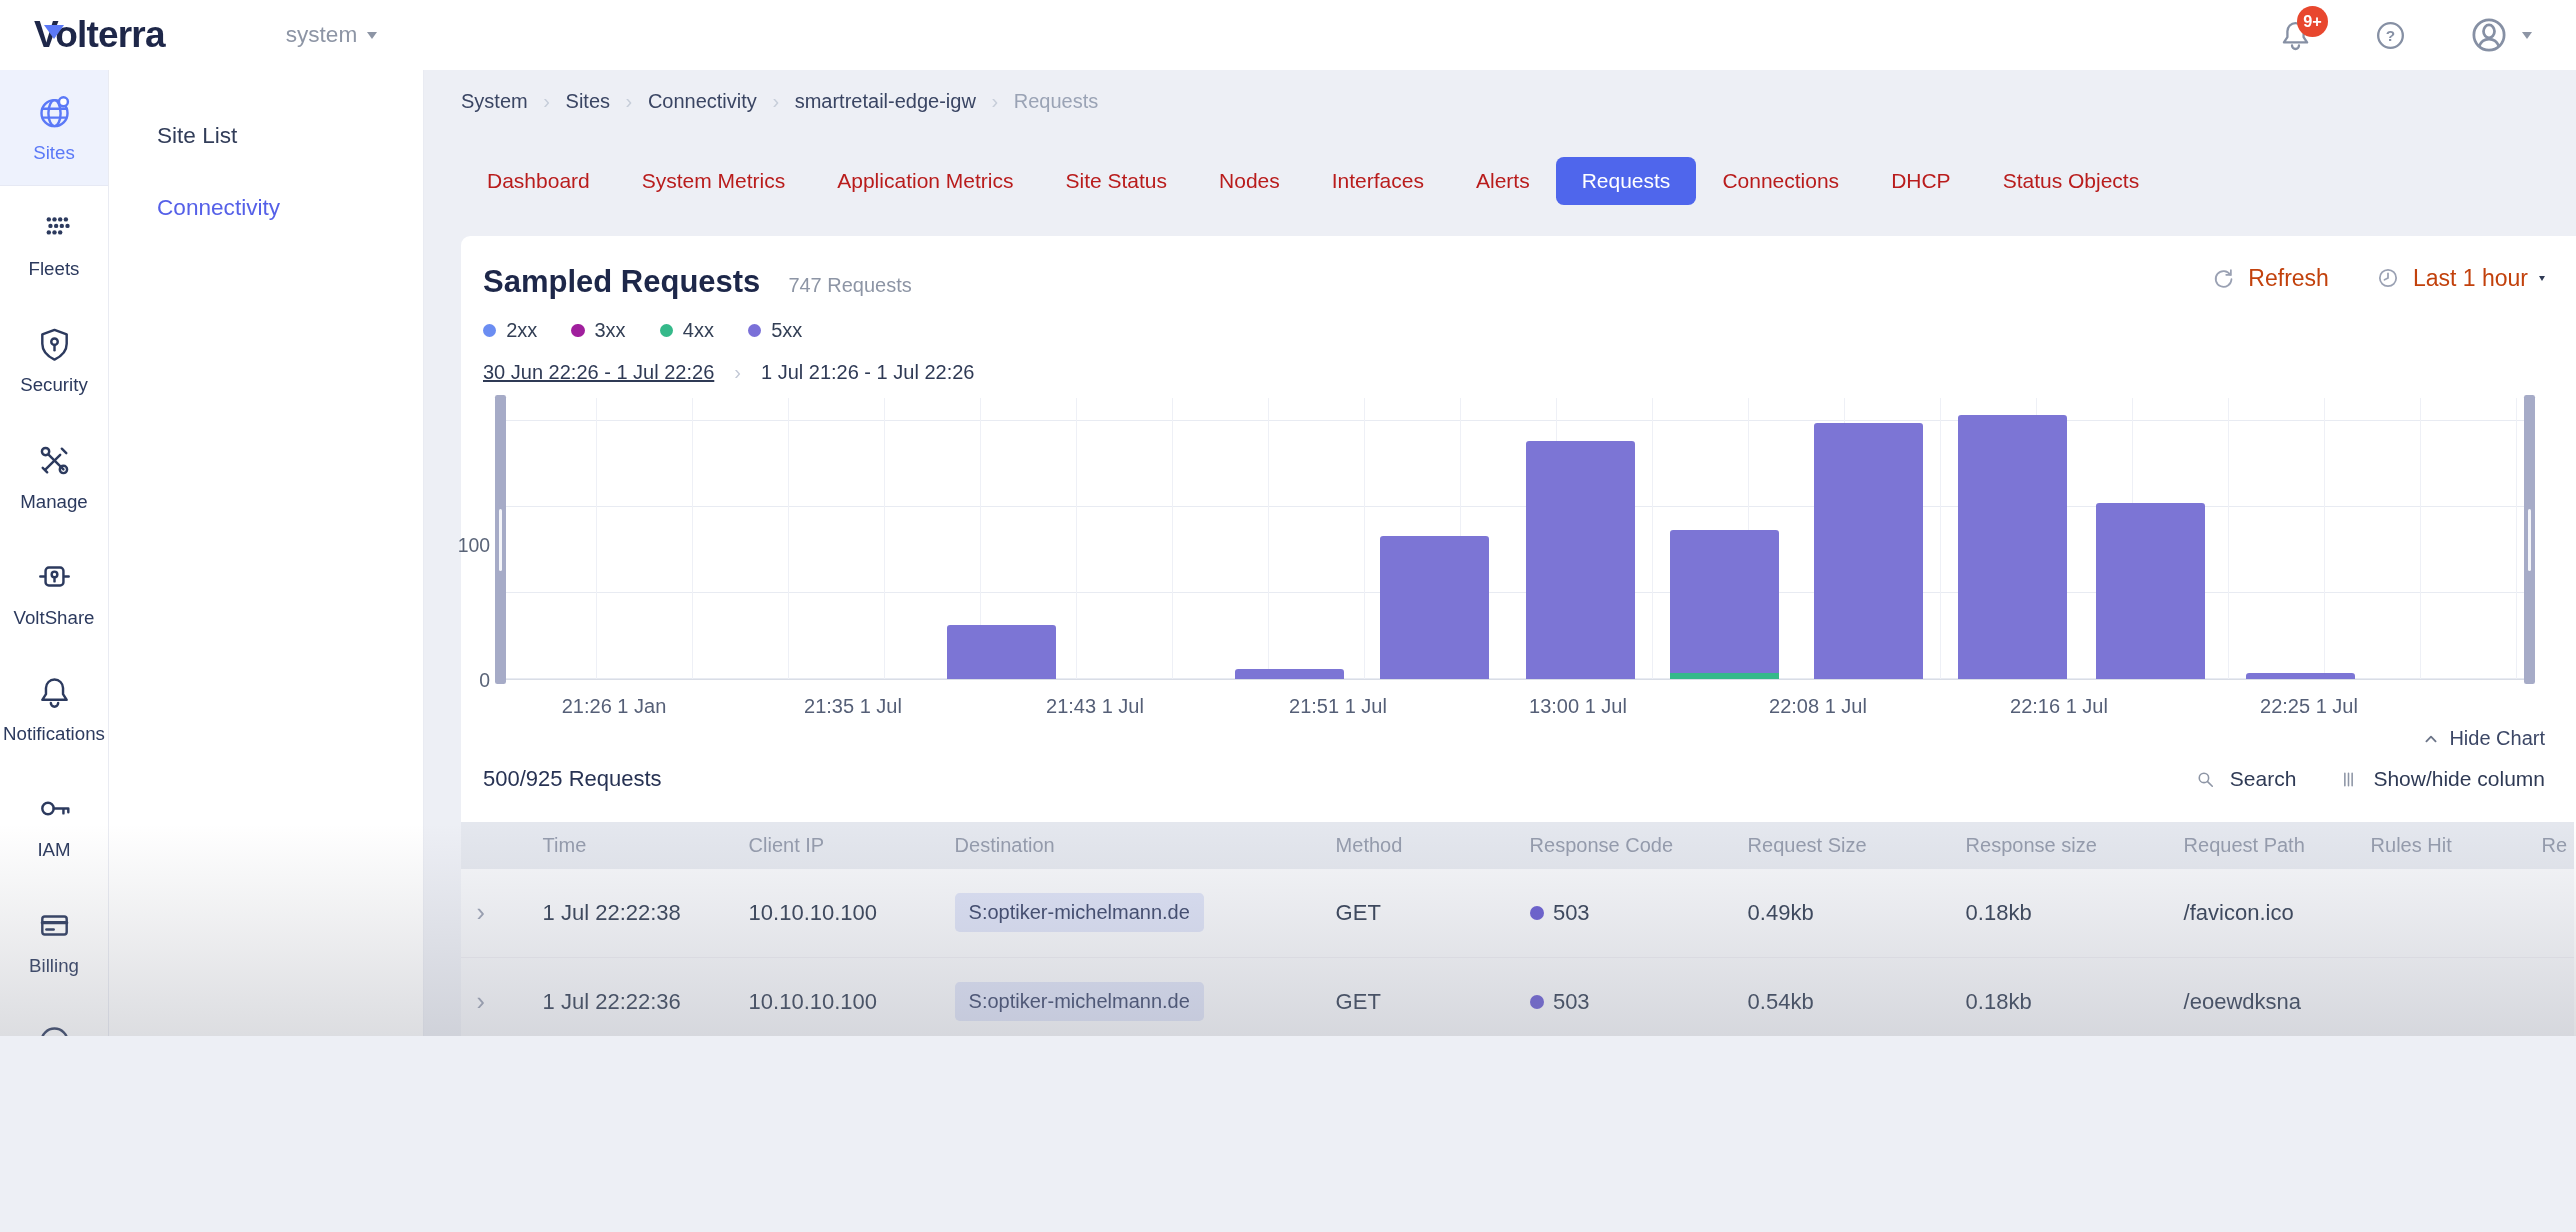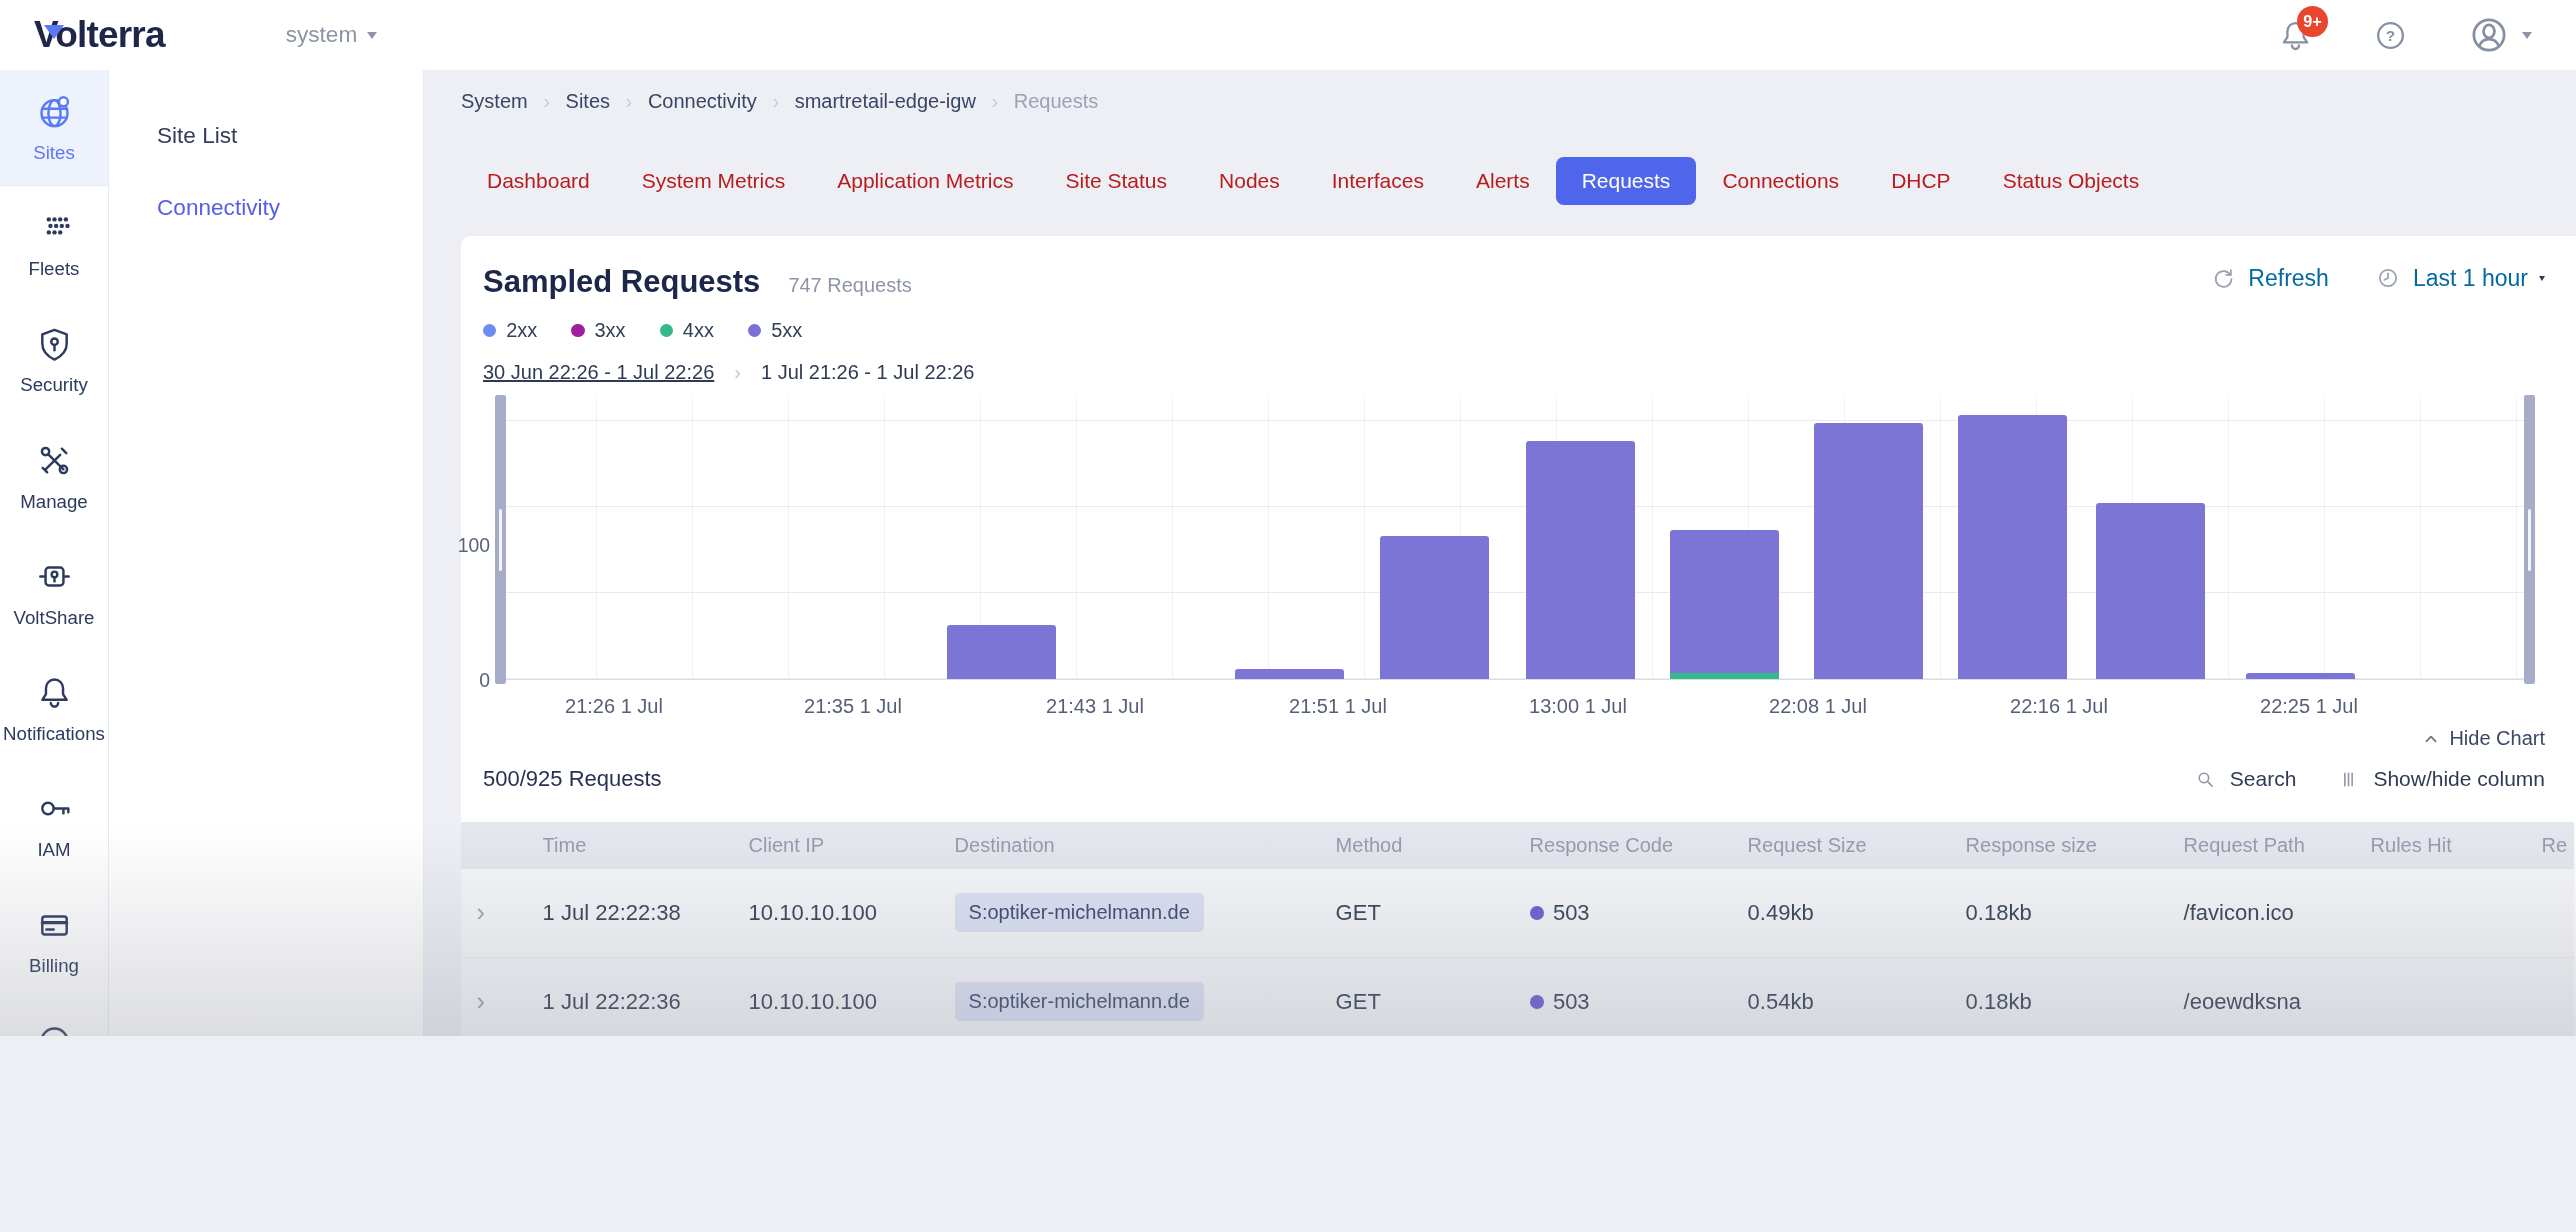--- a/index.html
+++ b/index.html
@@ -40,21 +40,21 @@
 
   .tabs { margin-top:40px; display:flex; align-items:center; }
   .tab { padding:12.4px 26px; font-size:21px; color:#b91c1c; white-space:nowrap; }
   .tab.active { background:#4f66ec; color:#fff; border-radius:7.8px; }
 
   
   .card { margin-top:31px; background:#fff; border-radius:9.3px 0 0 0; flex:1; position:relative; padding:28px 0 0 22px; }
   .panel-head { display:flex; align-items:baseline; }
   .panel-title { font-size:31px; font-weight:700; color:#1d2749; }
   .panel-count { margin-left:28px; font-size:20px; color:#8d95a5; }
-  .head-right { margin-left:auto; margin-right:31px; display:flex; gap:45px; align-items:center; font-size:23px; color:#0369a1; }
+  .head-right { margin-left:auto; margin-right:31px; display:flex; gap:45px; align-items:center; font-size:23px; color:#c2410c; }
   .head-btn { display:flex; align-items:center; gap:11px; }
   .head-btn svg { width:28px; height:28px; color:#9aa1b3; }
 
   .legend { margin-top:18.7px; display:flex; gap:34px; align-items:center; }
   .lg-item { display:flex; align-items:center; font-size:20px; color:#333f55; }
   .lg-dot { width:13.2px; height:13.2px; border-radius:50%; margin-right:10px; }
 
   .dates { margin-top:18.7px; display:flex; align-items:center; gap:20px; font-size:20px; color:#2f3a55; }
   .range-link { text-decoration:underline; }
   .range-sep { color:#c3c9d6; }
@@ -319,21 +319,21 @@
               <div class="bar" style="left: 880px; height: 143px; background: rgb(124, 117, 213);"></div>
               <div class="bar" style="left: 1026px; height: 238px; background: rgb(124, 117, 213);"></div>
               <div class="bar" style="left: 1170px; height: 149px; background: rgb(124, 117, 213);">
                 <div class="bar-teal" style="height: 5.4px; background: rgb(53, 185, 138);"></div>
               </div>
               <div class="bar" style="left: 1314px; height: 256px; background: rgb(124, 117, 213);"></div>
               <div class="bar" style="left: 1458px; height: 264px; background: rgb(124, 117, 213);"></div>
               <div class="bar" style="left: 1596px; height: 176px; background: rgb(124, 117, 213);"></div>
               <div class="bar" style="left: 1746px; height: 5.4px; background: rgb(124, 117, 213);"></div>
             </div>
-        <span class="x-label" style="left: 114px;">21:26 1 Jul</span>
+        <span class="x-label" style="left: 114px;">21:26 1 Jan</span>
             <span class="x-label" style="left: 353px;">21:35 1 Jul</span>
             <span class="x-label" style="left: 595px;">21:43 1 Jul</span>
             <span class="x-label" style="left: 838px;">21:51 1 Jul</span>
             <span class="x-label" style="left: 1078px;">13:00 1 Jul</span>
             <span class="x-label" style="left: 1318px;">22:08 1 Jul</span>
             <span class="x-label" style="left: 1559px;">22:16 1 Jul</span>
             <span class="x-label" style="left: 1809px;">22:25 1 Jul</span>
             <span class="y-label" style="top: 271px;">0</span>
             <span class="y-label" style="top: 98px; margin-top: 38px;">100</span>
           </div>

